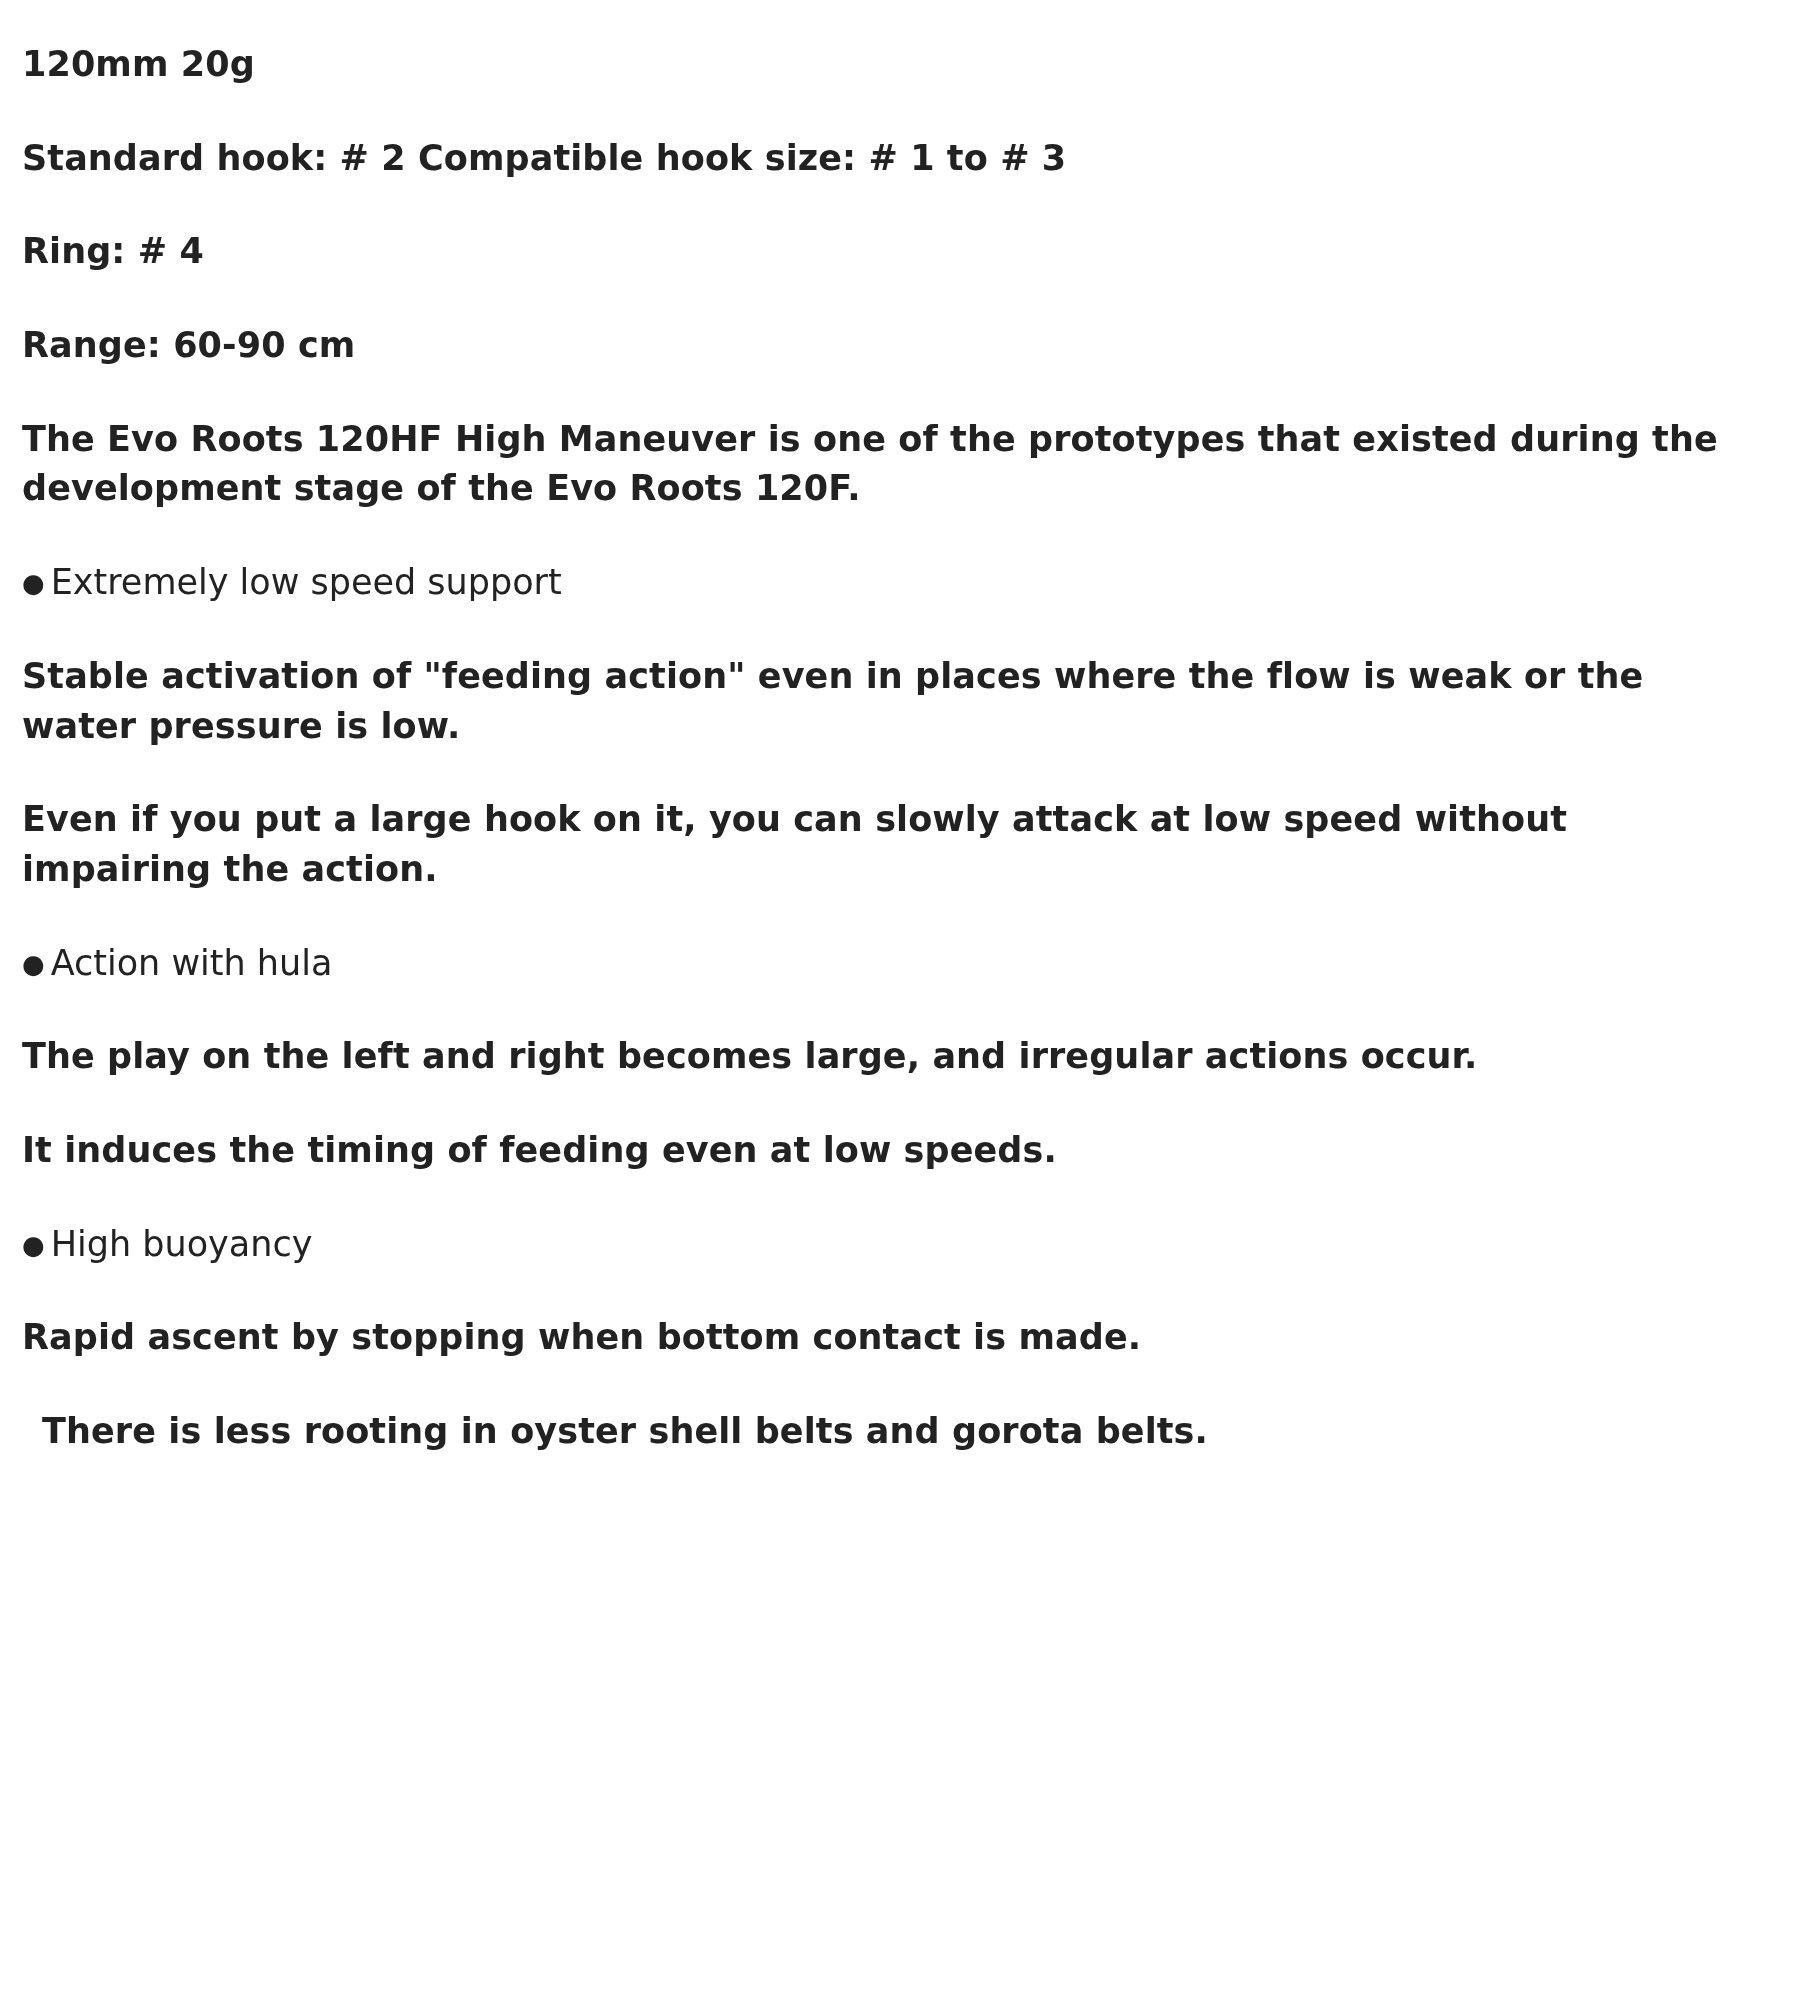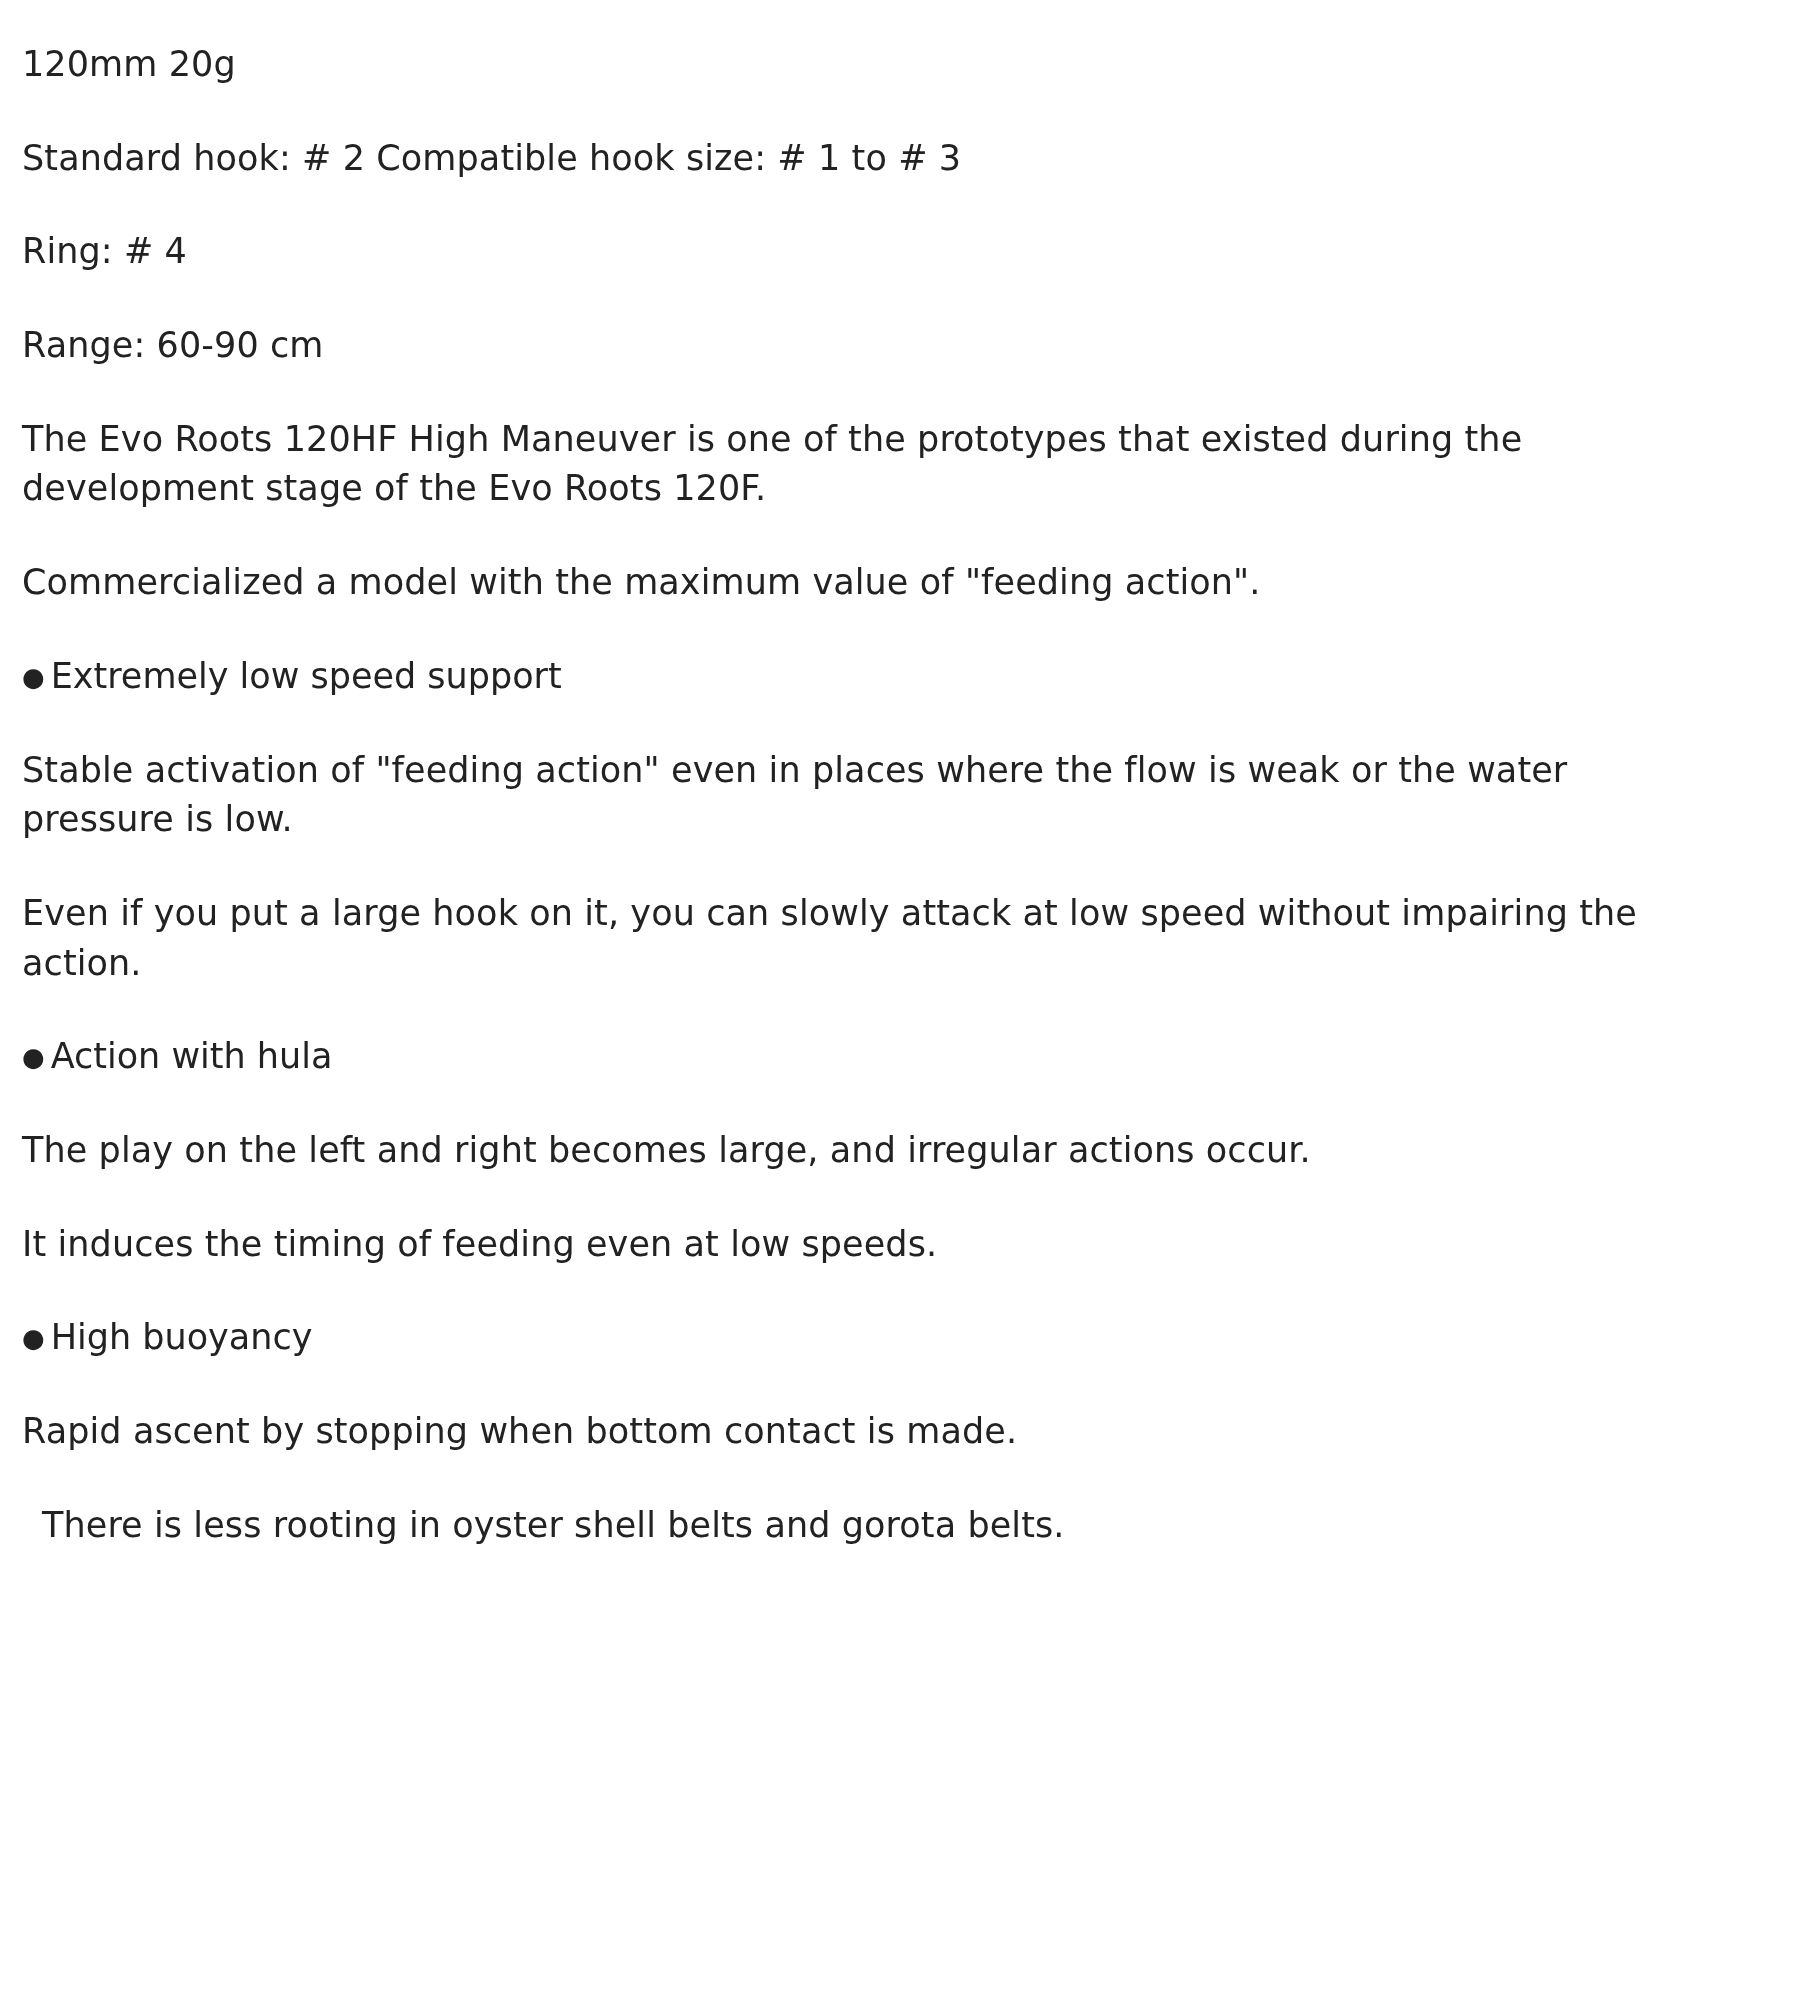--- a/index.html
+++ b/index.html
@@ -17,21 +17,21 @@
     box-sizing: border-box;
     width: 1800px;
     padding: 40px 26px 40px 22px;
   }
   .para {
     font-size: 35px;
     line-height: 1.42;
     margin: 0 0 44px 0;
     letter-spacing: 0.1px;
     color: #222222;
-    font-weight: 400;
+    font-weight: 700;
     max-width: 1700px;
   }
   .para:last-child {
     margin-bottom: 0;
     margin-left: 20px;
   }
   .bullet-line {
     font-size: 35px;
     line-height: 1.42;
     margin: 0 0 44px 0;
@@ -51,21 +51,20 @@
   <p class="para">120mm 20g</p>
 
   <p class="para">Standard hook: # 2 Compatible hook size: # 1 to # 3</p>
 
   <p class="para">Ring: # 4</p>
 
   <p class="para">Range: 60-90 cm</p>
 
   <p class="para">The Evo Roots 120HF High Maneuver is one of the prototypes that existed during the development stage of the Evo Roots 120F.</p>
 
-  <p class="para">Commercialized a model with the maximum value of "feeding action".</p>
 
   <p class="bullet-line">
     <span class="bullet-dot">●</span><span>Extremely low speed support</span>
   </p>
 
   <p class="para">Stable activation of "feeding action" even in places where the flow is weak or the water pressure is low.</p>
 
   <p class="para">Even if you put a large hook on it, you can slowly attack at low speed without impairing the action.</p>
 
   <p class="bullet-line">

